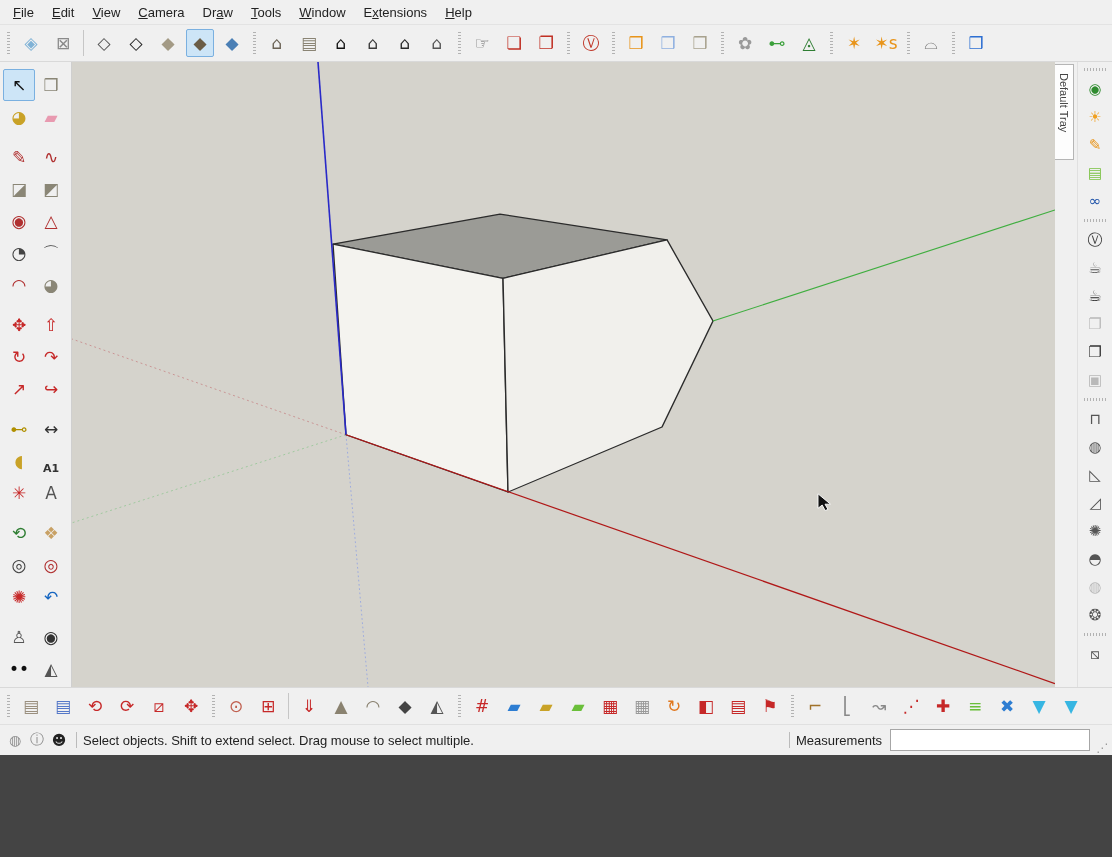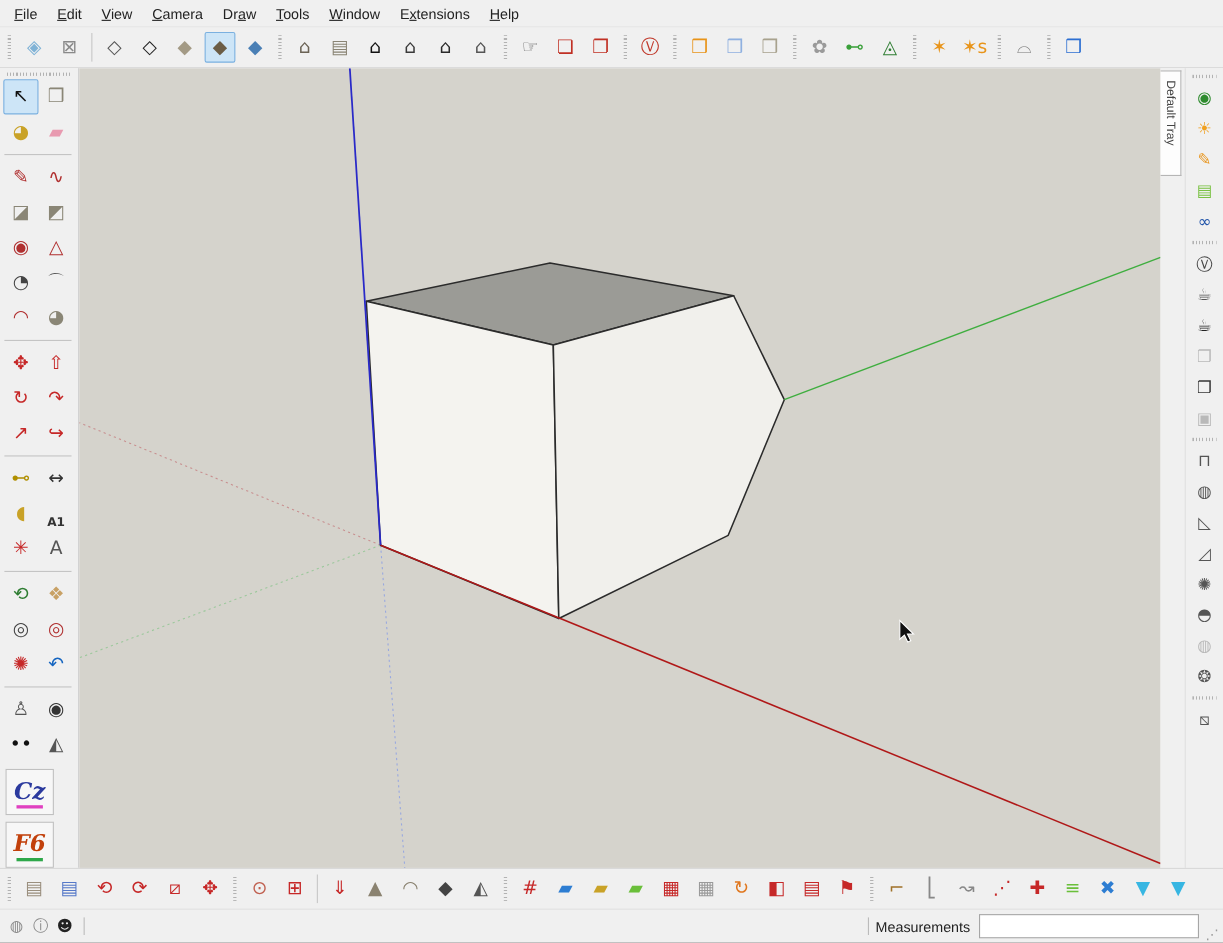--- a/index.html
+++ b/index.html
@@ -1,16 +1,16 @@
 <!DOCTYPE html>
 <html><head>
 <meta charset="utf-8">
 <style>
   html,body{margin:0;padding:0;background:#444;}
-  .app{position:relative;width:1112px;height:857px;background:#f0f0f0;overflow:hidden;
+  .app{position:relative;width:1112px;height:755px;background:#f0f0f0;overflow:hidden;
        font-family:"Liberation Sans",sans-serif;display:flex;flex-direction:column;
        -webkit-user-select:none;user-select:none;}
   
   .menubar{height:24px;background:#f0f0f0;display:flex;align-items:center;padding-left:4px;
            font-size:13px;color:#222;border-bottom:1px solid #e3e3e3;flex:0 0 auto;}
   .menu-item{padding:3px 9px;cursor:default;}
   
   .toolbar-top,.toolbar-bottom{height:36px;background:#f0f0f0;display:flex;align-items:center;
            padding:0 2px;flex:0 0 auto;overflow:hidden;}
   .toolbar-top{border-bottom:1px solid #d9d9d9;}
@@ -505,19 +505,20 @@
         <span class="glyph" style="color: rgb(55, 182, 226);">▼</span>
       </div>
     </div>
   <div class="statusbar">
     <span id="sb-icons" style="display:flex;align-items:center">
         <span class="sb-icon" style="color: rgb(138, 138, 138);">◍</span>
         <span class="sb-icon" style="color: rgb(138, 138, 138);">ⓘ</span>
         <span class="sb-icon" style="color: rgb(34, 34, 34);">☻</span>
       </span>
     <span class="sb-sep"></span>
+    <span class="sb-hint">Select objects. Shift to extend select. Drag mouse to select multiple.</span>
     <span class="sb-spacer"></span>
     <span class="sb-sep"></span>
     <span class="sb-label">Measurements</span>
     <input class="measure-input" type="text" value="" style="">
     <span class="sb-grip">⋰</span>
   </div>
 </div>
 
 </body></html>

